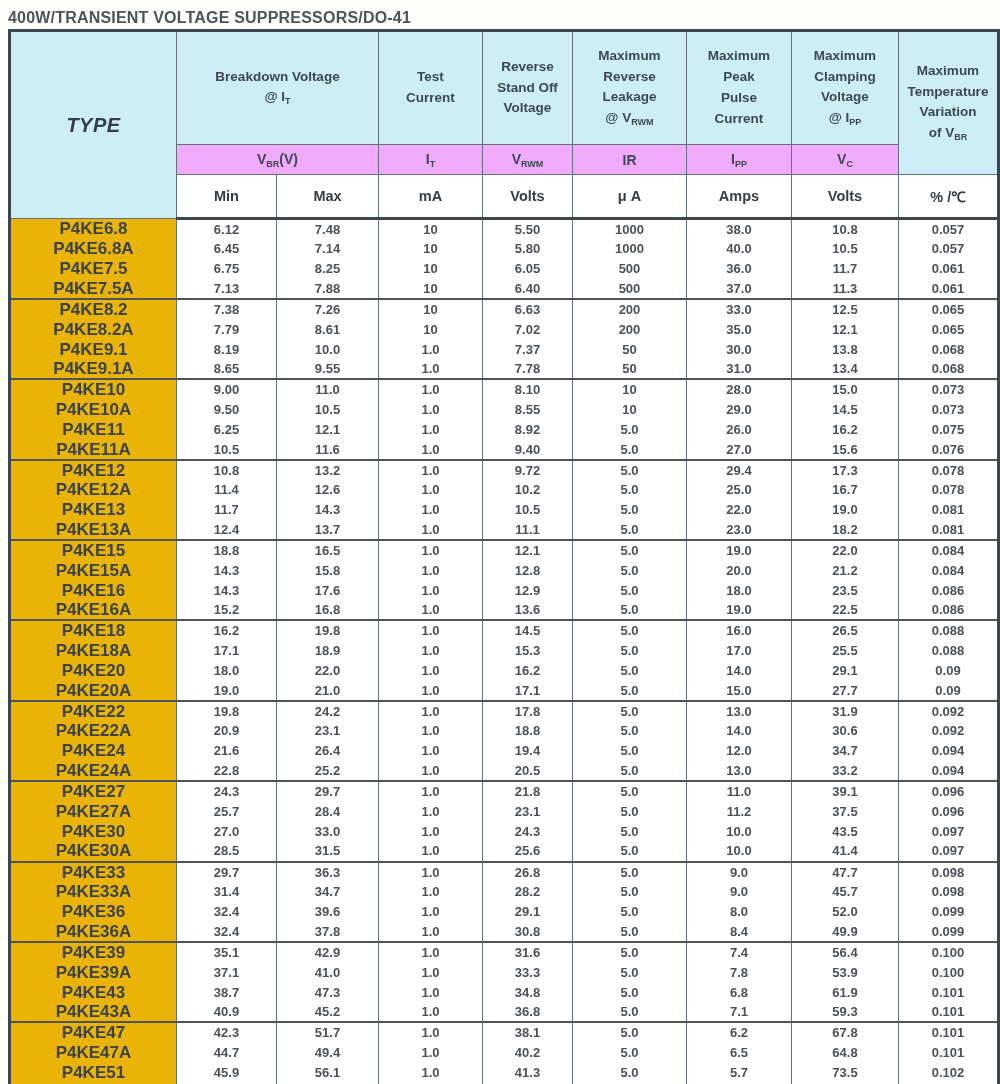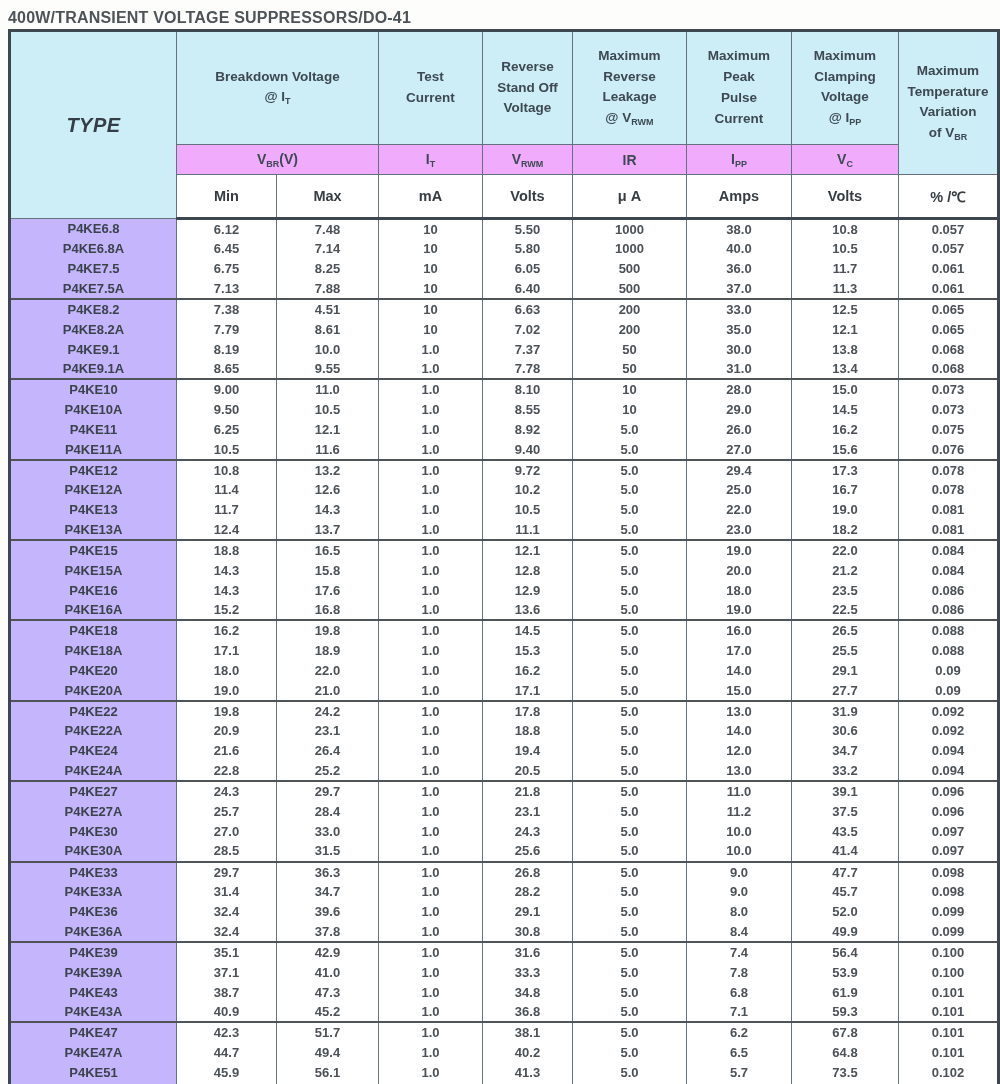--- a/index.html
+++ b/index.html
@@ -35,21 +35,21 @@
     background:#ffffff; height:44px; font-size:14.5px; color:#363d42;
     border-bottom:3px solid #3d4750;
     margin-left:24px;
   }
   sub { font-size:9px; vertical-align:-3px; letter-spacing:0; }
   tbody td {
     height:20.1px; font-size:13px; font-weight:bold; color:#4b5156;
     background:#ffffff; line-height:1;
   }
   tbody td.type-col {
-    background:#c4b5fd; color:#3b434a; font-size:13px;
+    background:#eab308; color:#3b434a; font-size:17px;
   }
   tbody tr.group-start td { border-top:2.5px solid #4f5458; }
   tbody tr td { border-top:0; border-bottom:0; }
 </style>
 </head>
 <body>
 
 <div class="title">400W/TRANSIENT VOLTAGE SUPPRESSORS/DO-41</div>
 
 <table>
@@ -177,21 +177,21 @@
         <td>10</td>
         <td>6.40</td>
         <td>500</td>
         <td>37.0</td>
         <td>11.3</td>
         <td>0.061</td>
       </tr>
       <tr class="group-start">
         <td class="type-col">P4KE8.2</td>
         <td>7.38</td>
-        <td>4.51</td>
+        <td>7.26</td>
         <td>10</td>
         <td>6.63</td>
         <td>200</td>
         <td>33.0</td>
         <td>12.5</td>
         <td>0.065</td>
       </tr>
       <tr>
         <td class="type-col">P4KE8.2A</td>
         <td>7.79</td>

